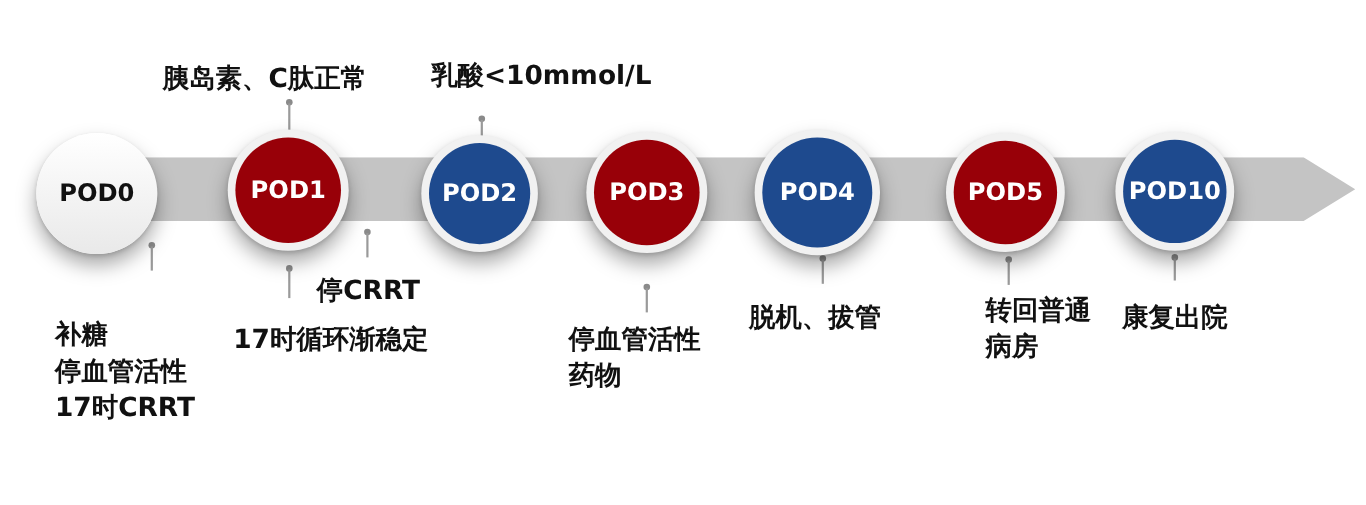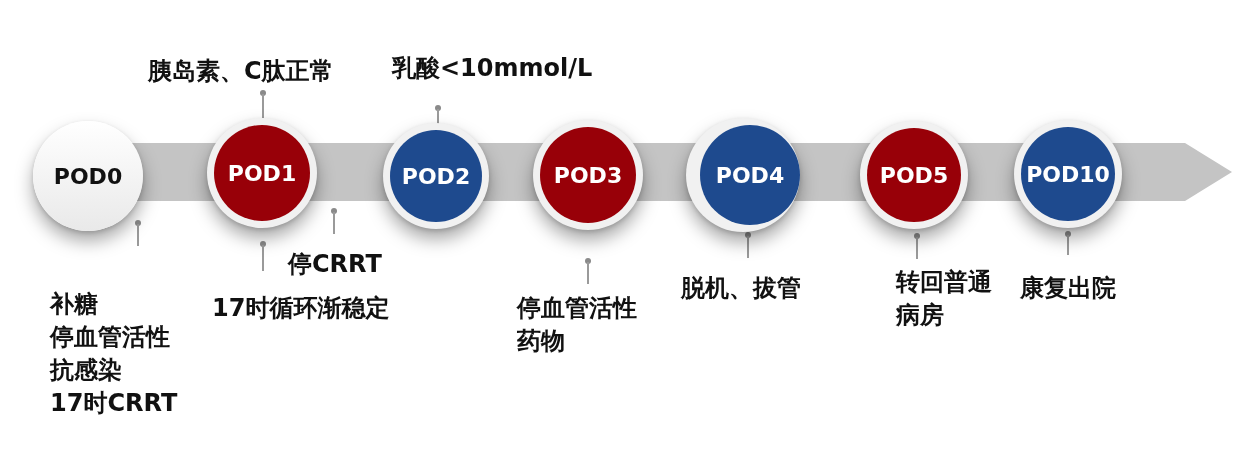--- a/index.html
+++ b/index.html
@@ -81,37 +81,36 @@
 </div>
 <div class="node red" style="left:207px; top:118px; width:110px; height:110px;">
   <div class="inner" style="width:96px;height:96px;">POD1</div>
 </div>
 <div class="node blue" style="left:383px; top:123px; width:106px; height:106px;">
   <div class="inner" style="width:92px;height:92px;">POD2</div>
 </div>
 <div class="node red" style="left:533px; top:120px; width:110px; height:110px;">
   <div class="inner" style="width:96px;height:96px;">POD3</div>
 </div>
-<div class="node blue" style="left:686px; top:118px; width:114px; height:114px;justify-content:flex-end;">
+<div class="node blue" style="left:686px; top:118px; width:114px; height:114px;">
   <div class="inner" style="width:100px;height:100px;">POD4</div>
 </div>
 <div class="node red" style="left:860px; top:121px; width:108px; height:108px;">
   <div class="inner" style="width:94px;height:94px;">POD5</div>
 </div>
 <div class="node blue" style="left:1014px; top:120px; width:108px; height:108px;">
   <div class="inner" style="width:94px;height:94px;">POD10</div>
 </div>
 
 <div class="label" style="left:148px; top:55px;">胰岛素、C肽正常</div>
 <div class="label" style="left:392px; top:52px;">乳酸&lt;10mmol/L</div>
 
 <div class="label" style="left:50px; top:288px; line-height:33px;">
   <div>补糖</div>
   <div>停血管活性</div>
-  <div>抗感染</div>
   <div>17时CRRT</div>
 </div>
 <div class="label" style="left:288px; top:248px;">停CRRT</div>
 <div class="label" style="left:212px; top:292px;">17时循环渐稳定</div>
 <div class="label" style="left:517px; top:292px;">
   <div>停血管活性</div>
   <div>药物</div>
 </div>
 <div class="label" style="left:681px; top:272px;">脱机、拔管</div>
 <div class="label" style="left:896px; top:266px;">

